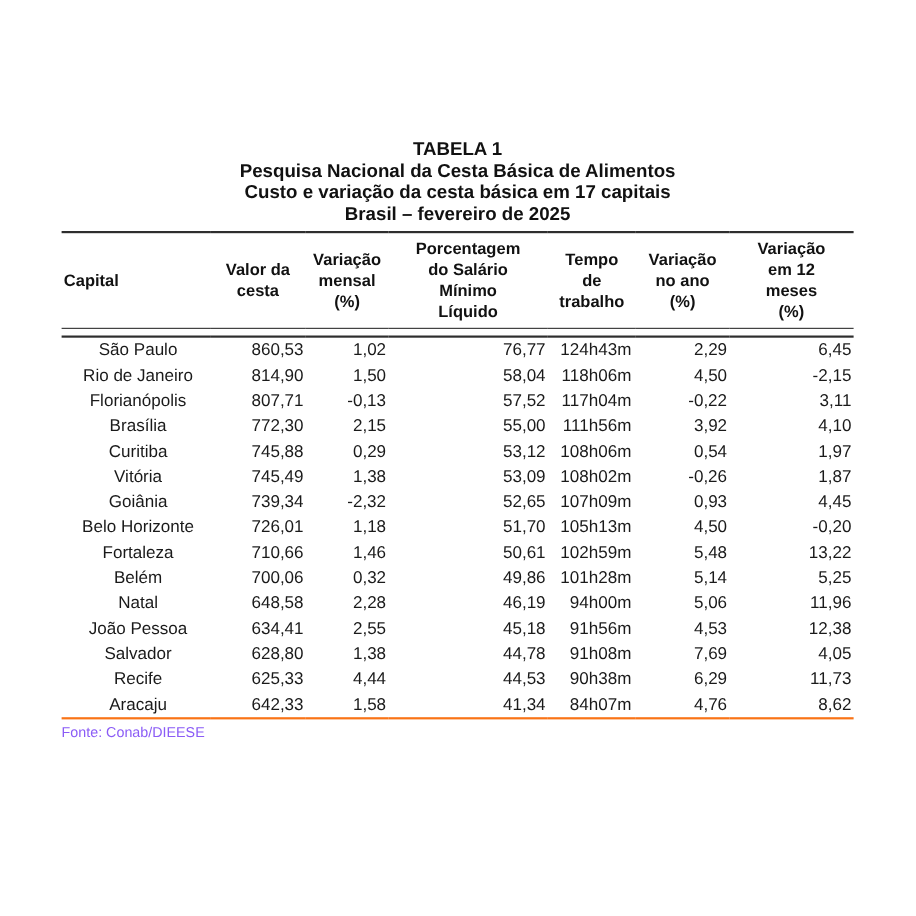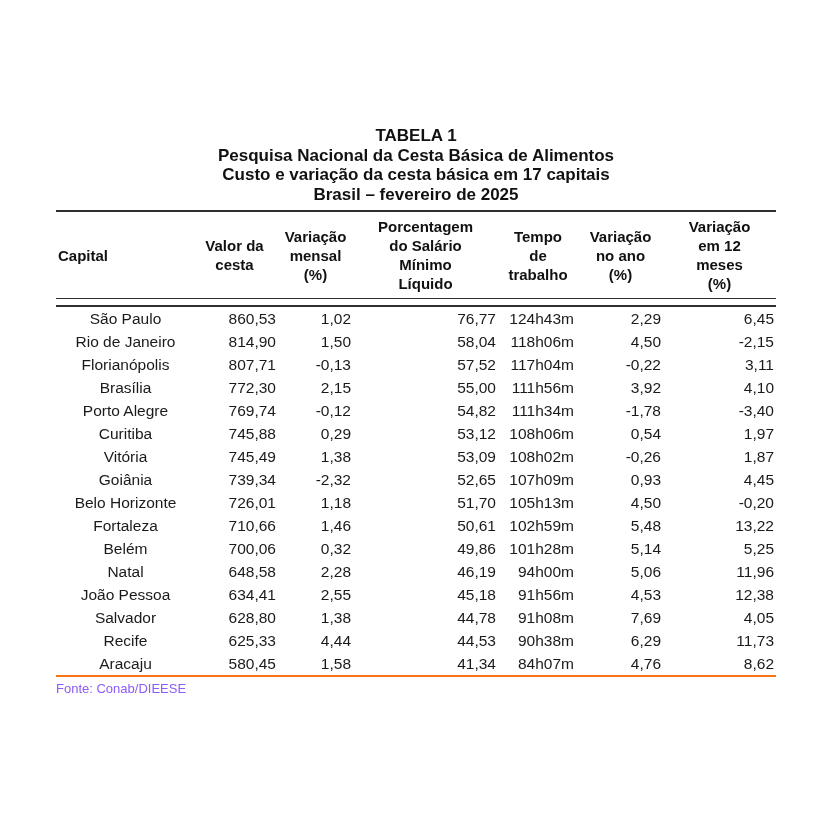--- a/index.html
+++ b/index.html
@@ -160,29 +160,20 @@
         <tr>
           <td class="col-capital">Brasília</td>
           <td class="col-valor">772,30</td>
           <td class="col-var_mensal">2,15</td>
           <td class="col-pct_sm">55,00</td>
           <td class="col-tempo">111h56m</td>
           <td class="col-var_ano">3,92</td>
           <td class="col-var_12m">4,10</td>
         </tr>
         <tr>
-          <td class="col-capital">Porto Alegre</td>
-          <td class="col-valor">769,74</td>
-          <td class="col-var_mensal">-0,12</td>
-          <td class="col-pct_sm">54,82</td>
-          <td class="col-tempo">111h34m</td>
-          <td class="col-var_ano">-1,78</td>
-          <td class="col-var_12m">-3,40</td>
-        </tr>
-        <tr>
           <td class="col-capital">Curitiba</td>
           <td class="col-valor">745,88</td>
           <td class="col-var_mensal">0,29</td>
           <td class="col-pct_sm">53,12</td>
           <td class="col-tempo">108h06m</td>
           <td class="col-var_ano">0,54</td>
           <td class="col-var_12m">1,97</td>
         </tr>
         <tr>
           <td class="col-capital">Vitória</td>
@@ -260,21 +251,21 @@
           <td class="col-capital">Recife</td>
           <td class="col-valor">625,33</td>
           <td class="col-var_mensal">4,44</td>
           <td class="col-pct_sm">44,53</td>
           <td class="col-tempo">90h38m</td>
           <td class="col-var_ano">6,29</td>
           <td class="col-var_12m">11,73</td>
         </tr>
         <tr>
           <td class="col-capital">Aracaju</td>
-          <td class="col-valor">580,45</td>
+          <td class="col-valor">642,33</td>
           <td class="col-var_mensal">1,58</td>
           <td class="col-pct_sm">41,34</td>
           <td class="col-tempo">84h07m</td>
           <td class="col-var_ano">4,76</td>
           <td class="col-var_12m">8,62</td>
         </tr>
       </tbody>
   </table>
 
   <div class="source-note">Fonte: Conab/DIEESE</div>

